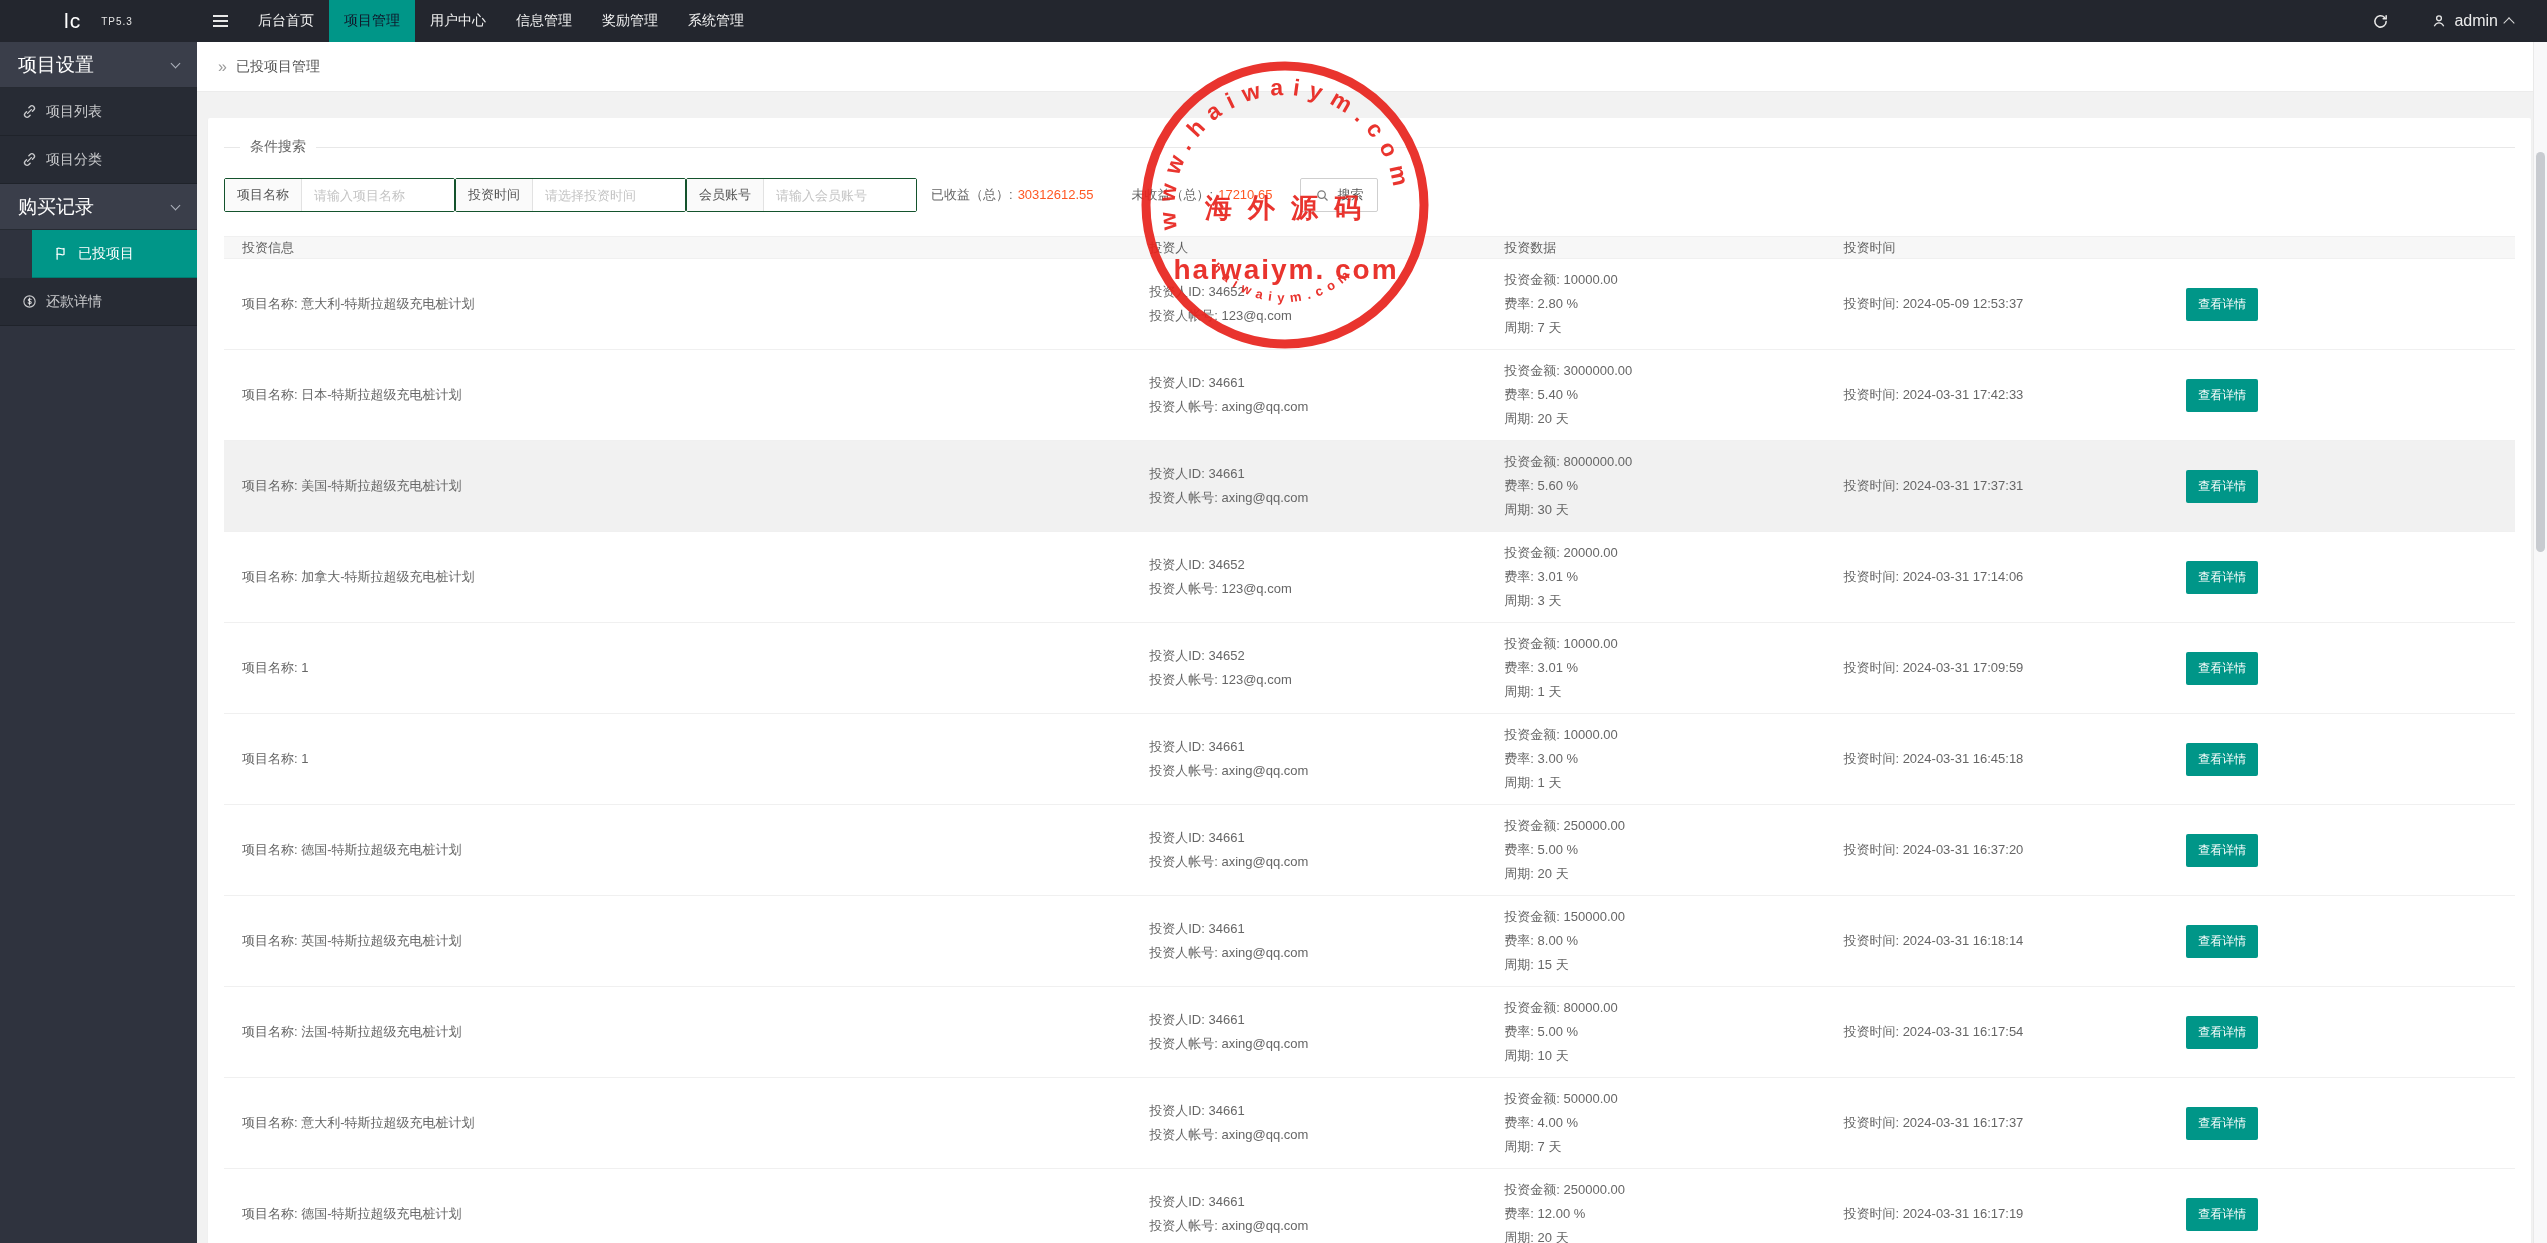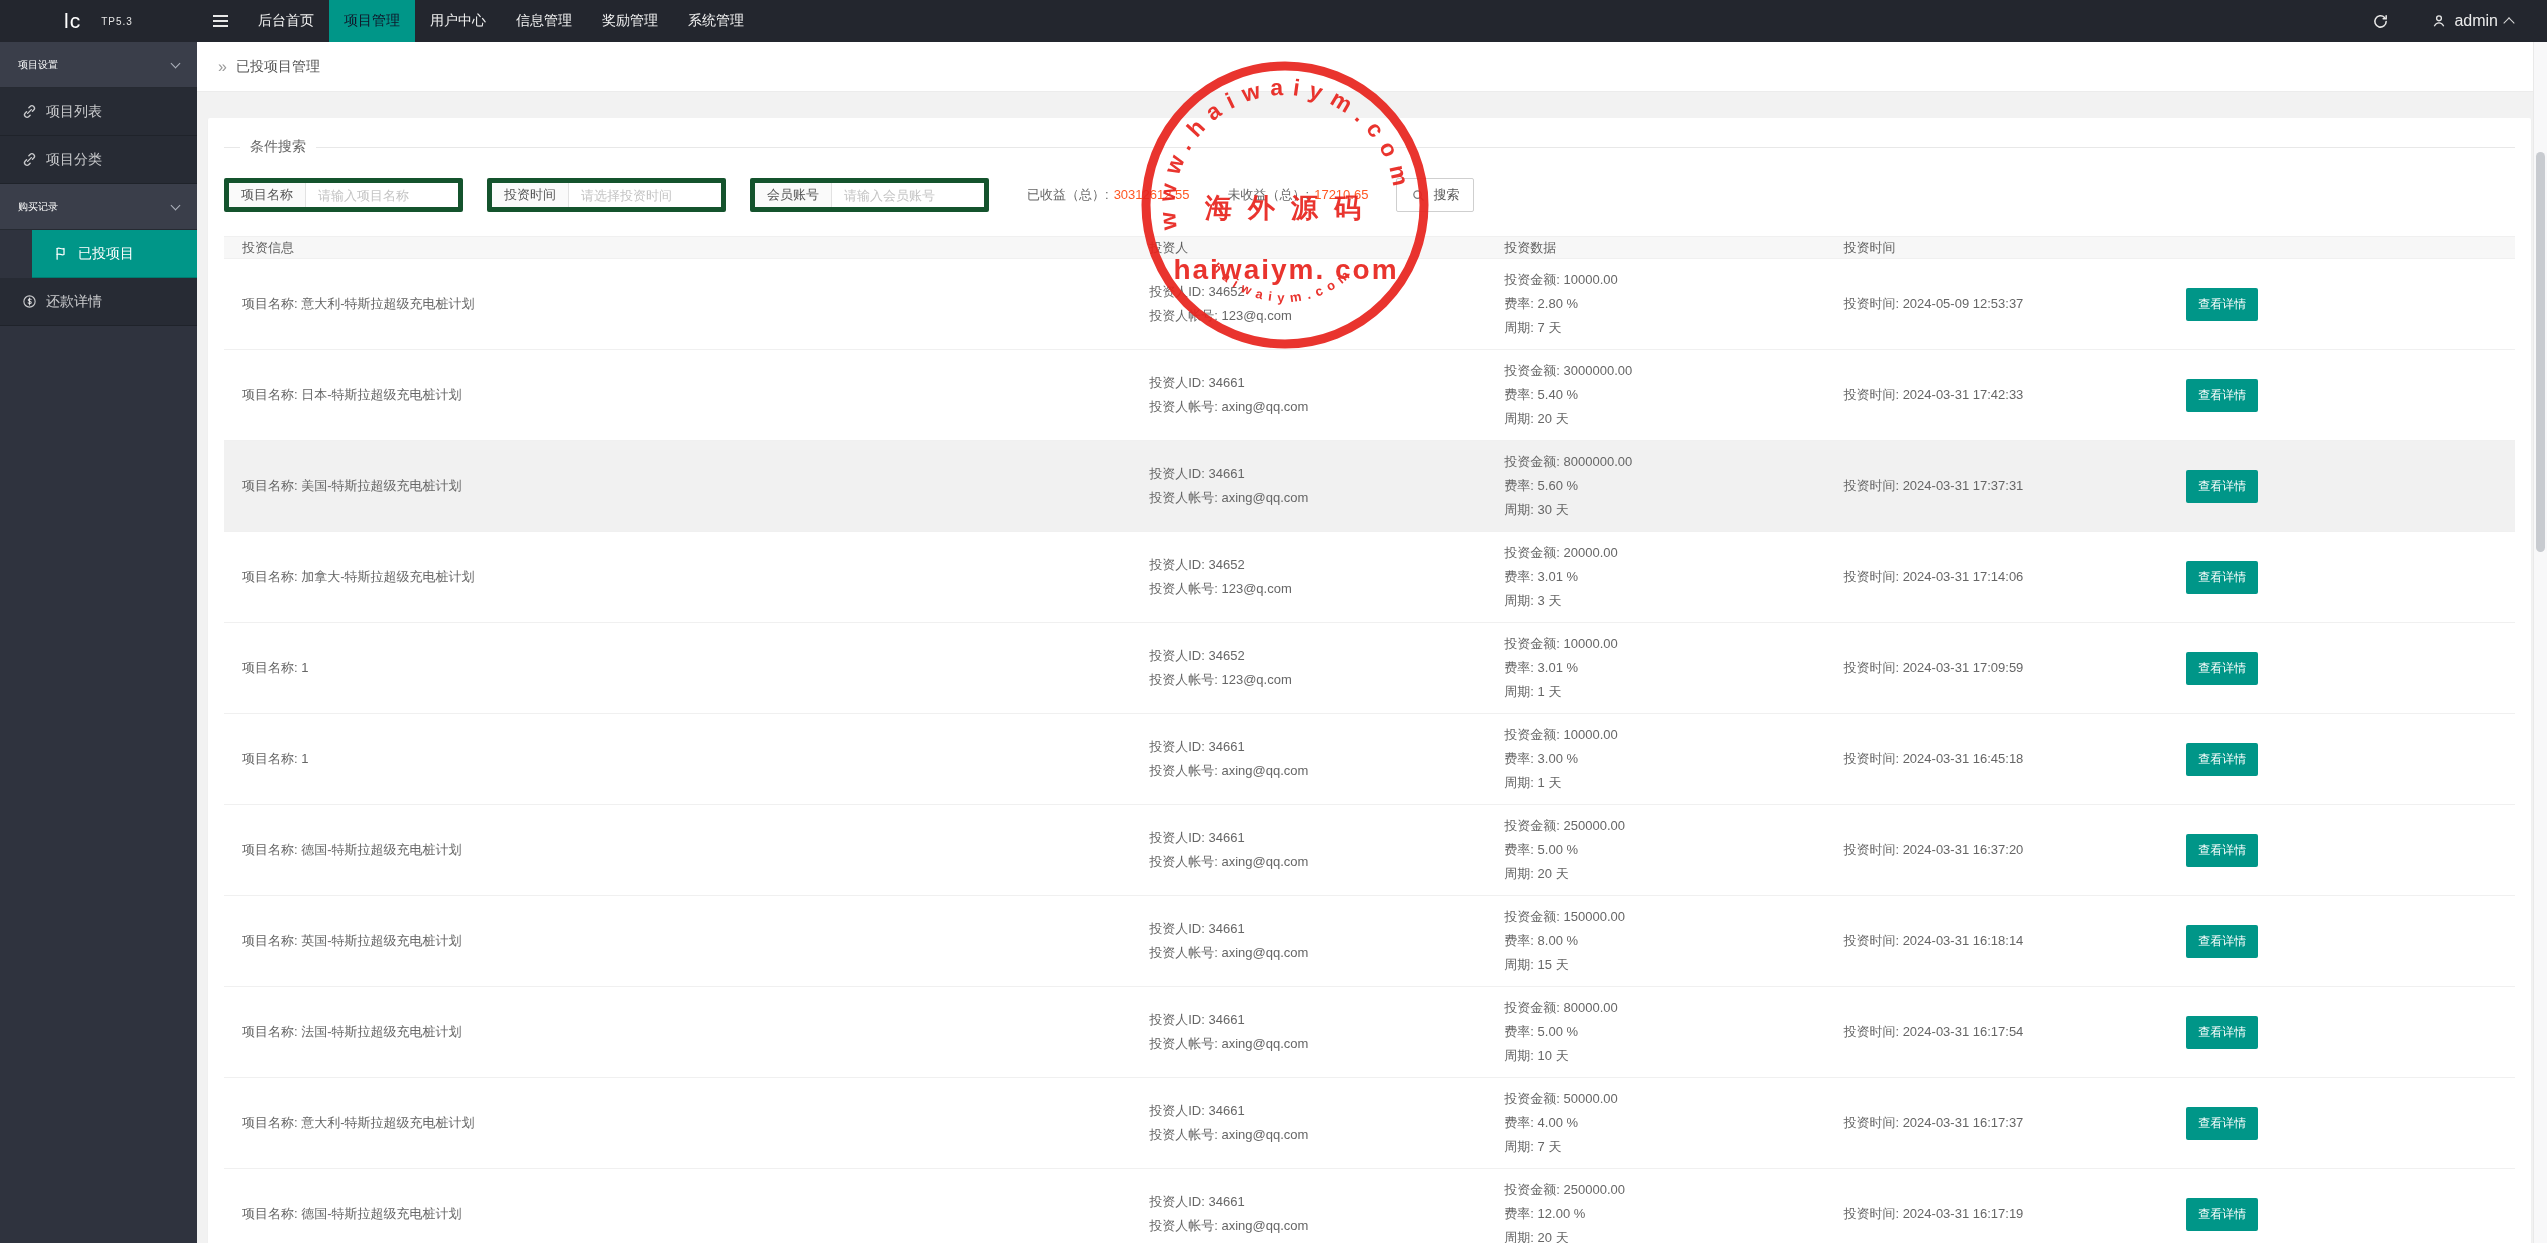--- a/index.html
+++ b/index.html
@@ -19,40 +19,40 @@
   .top-menu { display:flex; align-items:stretch; }
   .menu-item { padding:0 15px; display:flex; align-items:center; color:#f2f2f2; font-size:14px; cursor:pointer; }
   .menu-item.active { background:#009688; color:#0f172a; }
   .header-right { margin-left:auto; display:flex; align-items:center; gap:42px; padding-right:34px; }
   .icon-btn { display:flex; align-items:center; cursor:pointer; }
   .user-box { display:flex; align-items:center; gap:7px; color:#ececec; font-size:16px; cursor:pointer; }
   .chev-up { width:8px; height:8px; border-left:1.5px solid #d9d9d9; border-top:1.5px solid #d9d9d9; transform:rotate(45deg); margin-top:4px; }
 
   
   .sidebar { position:absolute; top:42px; left:0; bottom:0; width:197px; background:#2f333e; z-index:7; }
-  .group-title { height:46px; padding:0 18px; display:flex; align-items:center; justify-content:space-between; background:#3a3e4a; color:#fff; font-size:10px; cursor:pointer; border-bottom:1px solid #262a32; }
+  .group-title { height:46px; padding:0 18px; display:flex; align-items:center; justify-content:space-between; background:#3a3e4a; color:#fff; font-size:19px; cursor:pointer; border-bottom:1px solid #262a32; }
   .chev-down { width:7px; height:7px; border-right:1.5px solid #aeb3bd; border-bottom:1.5px solid #aeb3bd; transform:rotate(45deg); margin-top:-3px; }
   .side-item { height:48px; padding:0 12px 0 22px; display:flex; align-items:center; gap:9px; background:#272b34; color:rgba(255,255,255,.75); font-size:14px; cursor:pointer; border-bottom:1px solid rgba(0,0,0,.18); }
   .side-item.active { background:#009688; color:#fff;margin-left:32px; }
   .side-item svg { flex:0 0 auto; }
 
   
   .main { position:absolute; top:42px; left:197px; right:0; bottom:0; background:#f2f2f2; }
   .crumb-bar { height:50px; background:#fff; border-bottom:1px solid #ececec; display:flex; align-items:center; padding:0 21px; gap:9px; }
   .crumb-sep { color:#9a9a9a; font-size:16px; }
   .crumb-text { color:#555; font-size:14px; }
 
   .card { margin:26px 16px 0 11px; background:#fff; border-radius:2px; box-shadow:0 1px 2px rgba(0,0,0,.04); padding:20px 16px 40px; height:1400px; }
 
   .field-title { display:flex; align-items:center; font-size:14px; color:#666; }
   .field-title::before { content:""; width:16px; height:1px; background:#e8e8e8; margin-right:10px; }
   .field-title::after  { content:""; flex:1; height:1px; background:#e8e8e8; margin-left:10px; }
 
   .search-row { display:flex; align-items:center; margin-top:22px; font-size:13px; }
-  .input-group { display:flex; align-items:stretch; height:34px; border:5px solid #14532d; border-radius:2px; margin-right:24px; background:#fff; }
+  .input-group { display:flex; align-items:stretch; height:34px; border:1px solid #14532d; border-radius:2px; margin-right:0; background:#fff; }
   .ig-label { display:flex; align-items:center; padding:0 12px; background:#fafafa; border-right:1px solid #e2e2e2; color:#565656; white-space:nowrap; }
   .ig-input { border:0; outline:0; padding:0 12px; width:152px; font-size:13px; color:#333; font-family:inherit; }
   .ig-input::placeholder { color:#c4c4c4; }
   .stats { display:flex; align-items:center; gap:38px; margin-left:14px; color:#666; white-space:nowrap; }
   .stat-value { color:#FF5722; margin-left:5px; }
   .search-btn { margin-left:28px; height:34px; padding:0 14px; display:flex; align-items:center; gap:7px; background:#fff; border:1px solid #cfcfcf; border-radius:2px; color:#565656; font-size:13px; cursor:pointer; font-family:inherit; }
 
   
   .table { margin-top:24px; font-size:13px; }
   .t-head, .t-row { display:grid; grid-template-columns:39.6% 15.5% 14.8% 15.1% 1fr; }

